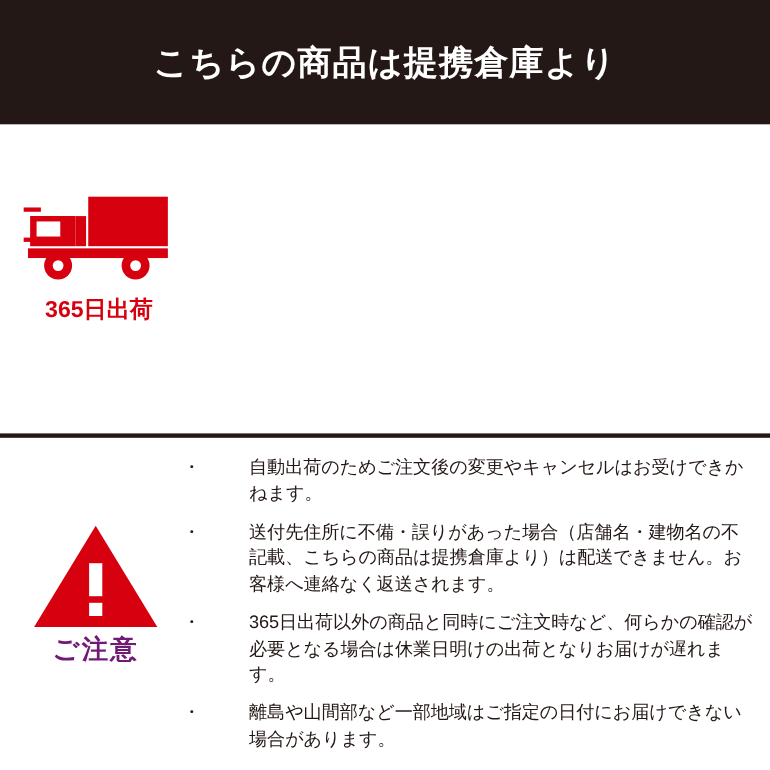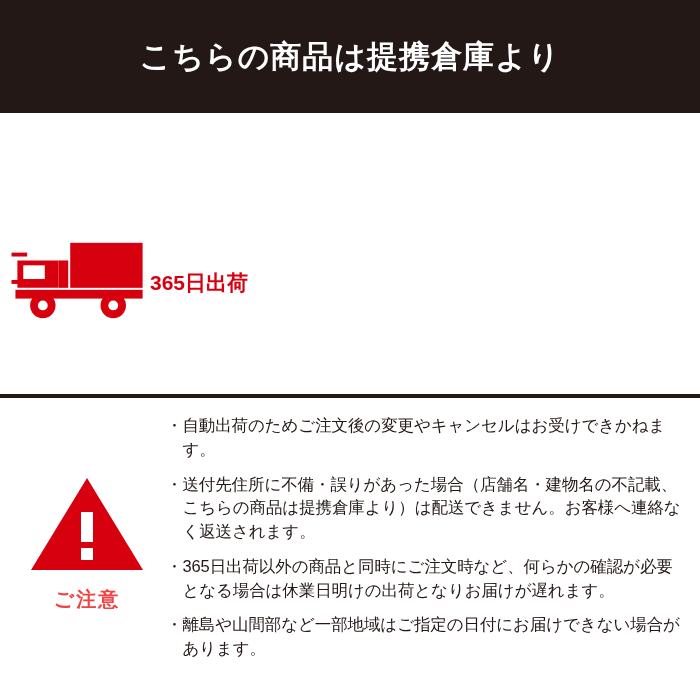--- a/index.html
+++ b/index.html
@@ -51,21 +51,21 @@
     border-bottom: 4px solid #231815;
     display: flex;
     box-sizing: border-box;
     padding: 12px 10px 6px 10px;
     position: relative;
   }
 
   .truck-block {
     flex: 0 0 160px;
     display: flex;
-    flex-direction: row;
+    flex-direction: column;
     align-items: center;
     justify-content: flex-start;
     padding-top: 46px;
   }
   .truck-icon {
     width: 140px;
     height: 90px;
     display: block;
   }
   .truck-caption {
@@ -130,23 +130,23 @@
     flex-direction: column;
     align-items: center;
     padding-top: 62px;
   }
   .warn-icon {
     width: 116px;
     height: 100px;
     display: block;
   }
   .caution-caption {
-    margin-top: 12px;
-    color: #ef4444;
-    font-size: 20px;
+    margin-top: 0;
+    color: #701a75;
+    font-size: 24px;
     font-weight: bold;
     letter-spacing: 2px;
     white-space: nowrap;
   }
 
   .caution-list {
     flex: 1 1 auto;
     display: flex;
     flex-direction: column;
     justify-content: flex-start;
@@ -160,20 +160,21 @@
     line-height: 1.44;
     letter-spacing: -0.1px;
   }
   .citem .bullet {
     flex: 0 0 14px;
     font-size: 16.5px;
     line-height: 1.44;
   }
   .citem .ctext {
     flex: 1 1 auto;
+    margin-left: 44px;
   }
 </style>
 </head>
 <body>
 
 <div class="banner">
 
   <div class="header">
     <div class="header-line">こちらの商品は提携倉庫より</div>
   </div>

